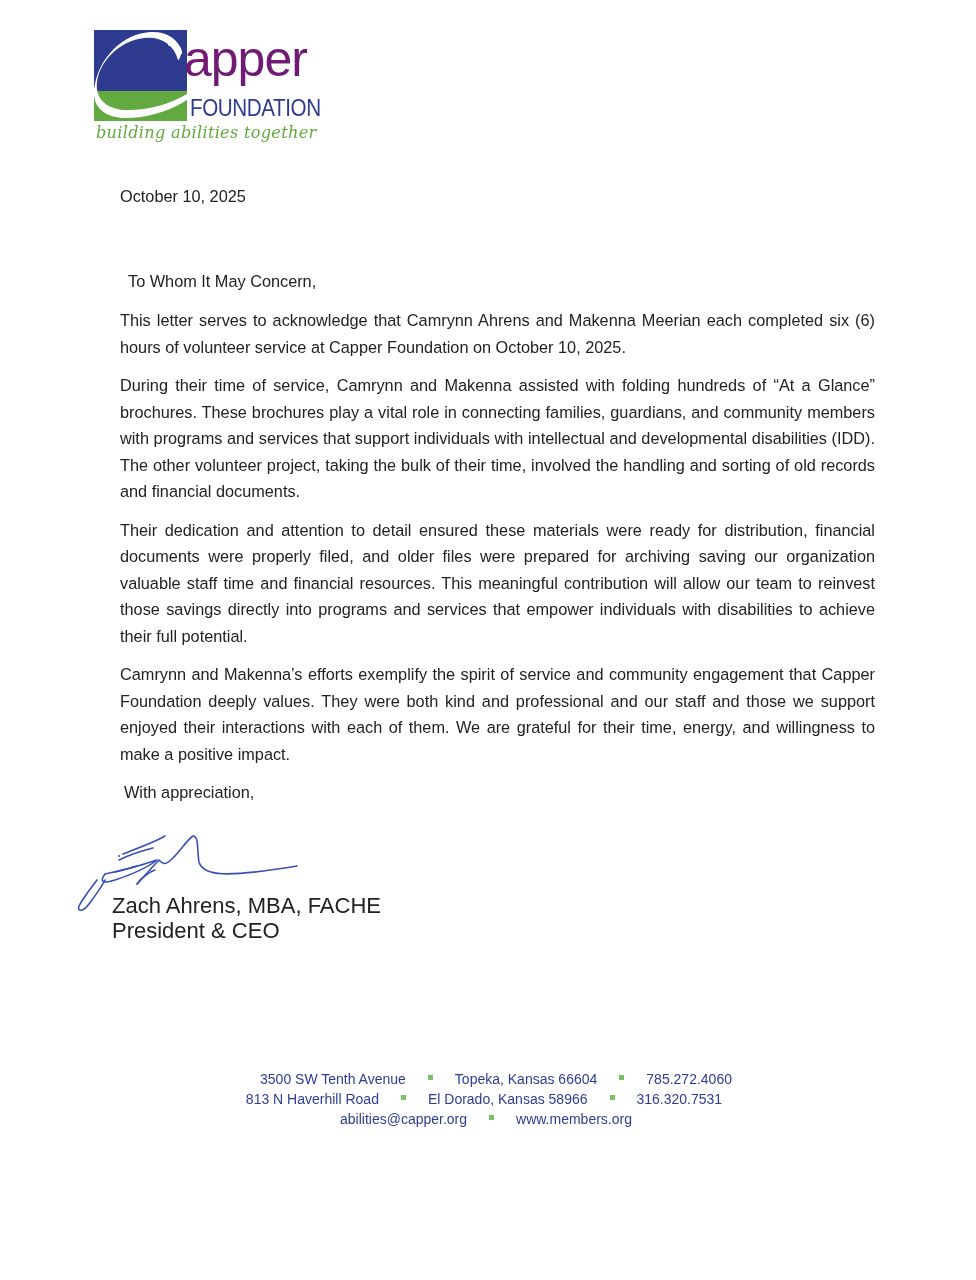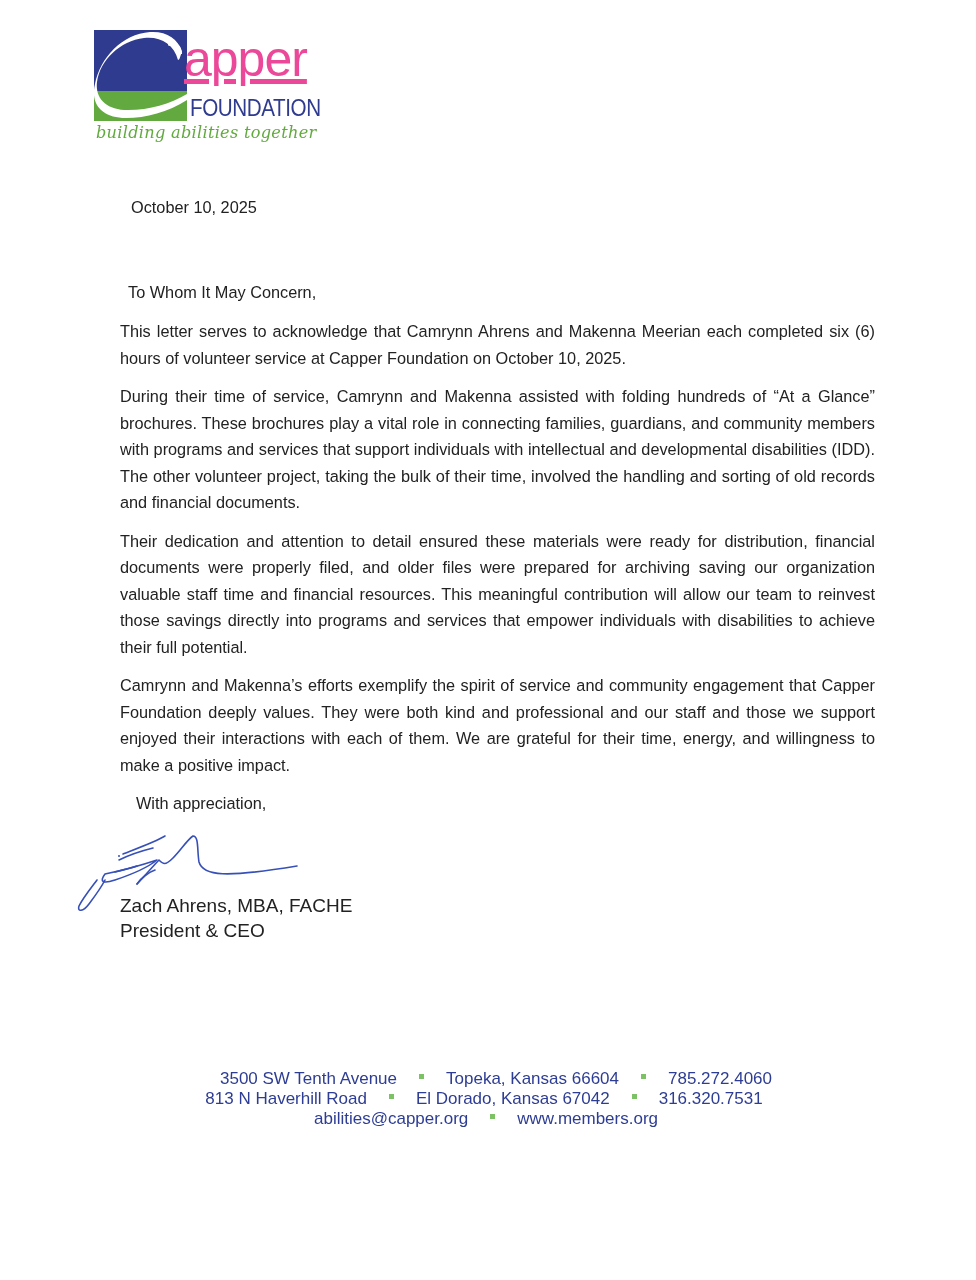--- a/index.html
+++ b/index.html
@@ -12,48 +12,48 @@
     .logo-square {
       position: absolute; left: 0; top: 0; width: 93px; height: 91px; overflow: hidden;
       background: #2f3b8f;
     }
     .logo-square .green {
       position: absolute; left: 0; bottom: 0; width: 100%; height: 30px; background: #62aa3f;
     }
     .logo-square svg { position: absolute; left: 0; top: 0; }
     .logo-apper {
       position: absolute; left: 90px; top: 4px;
-      font-family: "Liberation Sans", sans-serif; font-size: 50px; color: #ec4899;
-      letter-spacing: -1px; line-height: 1; text-decoration: underline;
+      font-family: "Liberation Sans", sans-serif; font-size: 50px; color: #701a75;
+      letter-spacing: -1px; line-height: 1;
     }
     .logo-foundation {
       position: absolute; left: 96px; top: 66px;
       font-family: "Liberation Sans", sans-serif; font-size: 24px; color: #2f3b8f;
       letter-spacing: -0.5px; transform: scaleX(0.86); transform-origin: left top; line-height: 1;
     }
     .logo-tagline {
       position: absolute; left: 2px; top: 94px; width: 240px;
       font-family: "DejaVu Serif", serif; font-style: italic; font-size: 17px; color: #62aa3f;
       letter-spacing: 0.3px; transform: scaleX(0.95); transform-origin: left top; line-height: 1;
     }
     .letter {
       position: absolute; left: 120px; top: 183px; width: 755px;
       font-family: "Liberation Sans", "DejaVu Sans", sans-serif;
       font-size: 16.3px; color: #222; line-height: 26.5px;
     }
-    .date { margin: 11px; }
+    .date { margin: 0; }
     .salutation { margin: 58px 0 0 8px; }
     .para { margin: 12px 0 0 0; text-align: justify; }
     .para.p1 { margin-top: 13px; }
-    .closing { margin: 12px 0 0 16px; }
+    .closing { margin: 12px 0 0 4px; }
     .signature { position: absolute; left: 75px; top: 830px; width: 230px; height: 85px; }
-    .signer { position: absolute; left: 120px; top: 893px; font-size: 19px; line-height: 25px; color: #222; }
+    .signer { position: absolute; left: 112px; top: 893px; font-size: 22px; line-height: 25px; color: #222; }
     .footer {
       position: absolute; left: 0; top: 1069px; width: 976px; text-align: center;
-      font-family: "Liberation Sans", sans-serif; font-size: 17px; color: #2e3d94; line-height: 20px;
+      font-family: "Liberation Sans", sans-serif; font-size: 14px; color: #2e3d94; line-height: 20px;
     }
     .footer .line { white-space: pre; }
     .footer .line.l1 { margin-left: 16px; }
     .footer .line.l2 { margin-left: 10px; }
     .footer .line.l3 { margin-left: -8px; }
     .footer .line.l4 { margin-left: -4px; }
     .bullet {
       display: inline-block; width: 5px; height: 5px; background: #7cc164;
       vertical-align: middle; margin: 0 22px; position: relative; top: -3px;
     }
@@ -97,15 +97,15 @@
   <circle cx="44" cy="26" r="1" fill="#3650b8"></circle>
 </svg>
 
 <div class="signer">
   <div>Zach Ahrens, MBA, FACHE</div>
   <div>President &amp; CEO</div>
 </div>
 
 <div class="footer">
   <div class="line l1"><span>3500 SW Tenth Avenue</span><span class="bullet"></span><span>Topeka, Kansas 66604</span><span class="bullet"></span><span>785.272.4060</span></div>
-  <div class="line l3"><span>813 N Haverhill Road</span><span class="bullet"></span><span>El Dorado, Kansas 67042</span><span class="bullet"></span><span>316.320.7531</span></div>
+  <div class="line l3"><span>813 N Haverhill Road</span><span class="bullet"></span><span>El Dorado, Kansas 58966</span><span class="bullet"></span><span>316.320.7531</span></div>
   <div class="line l4"><span>abilities@capper.org</span><span class="bullet"></span><span>www.members.org</span></div>
 </div>
 
 </body></html>

